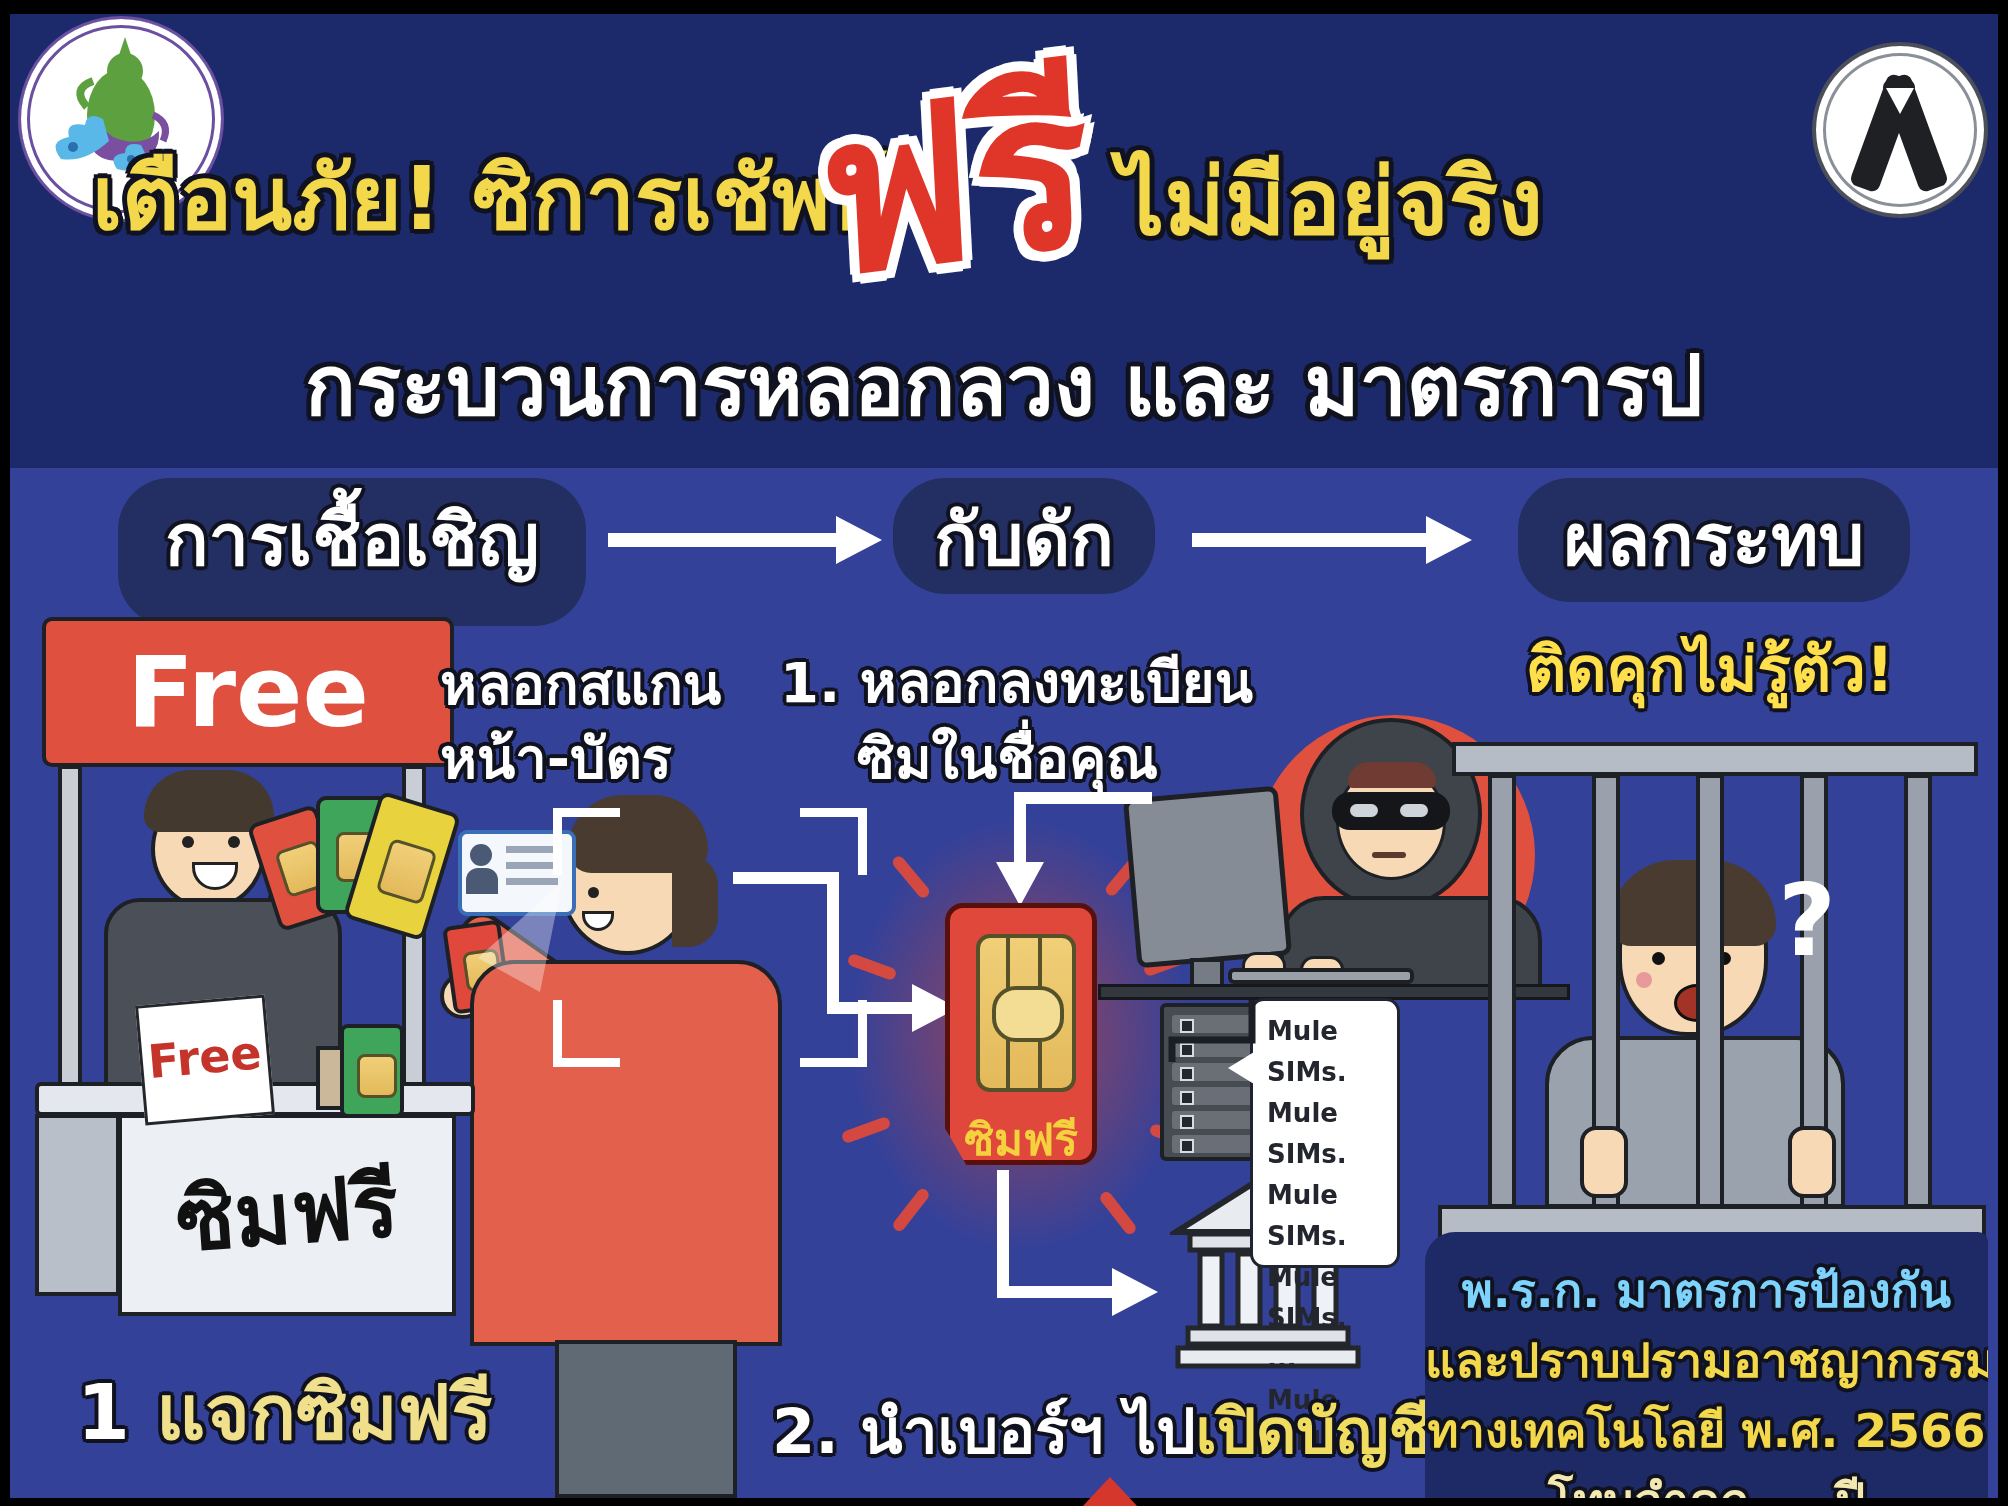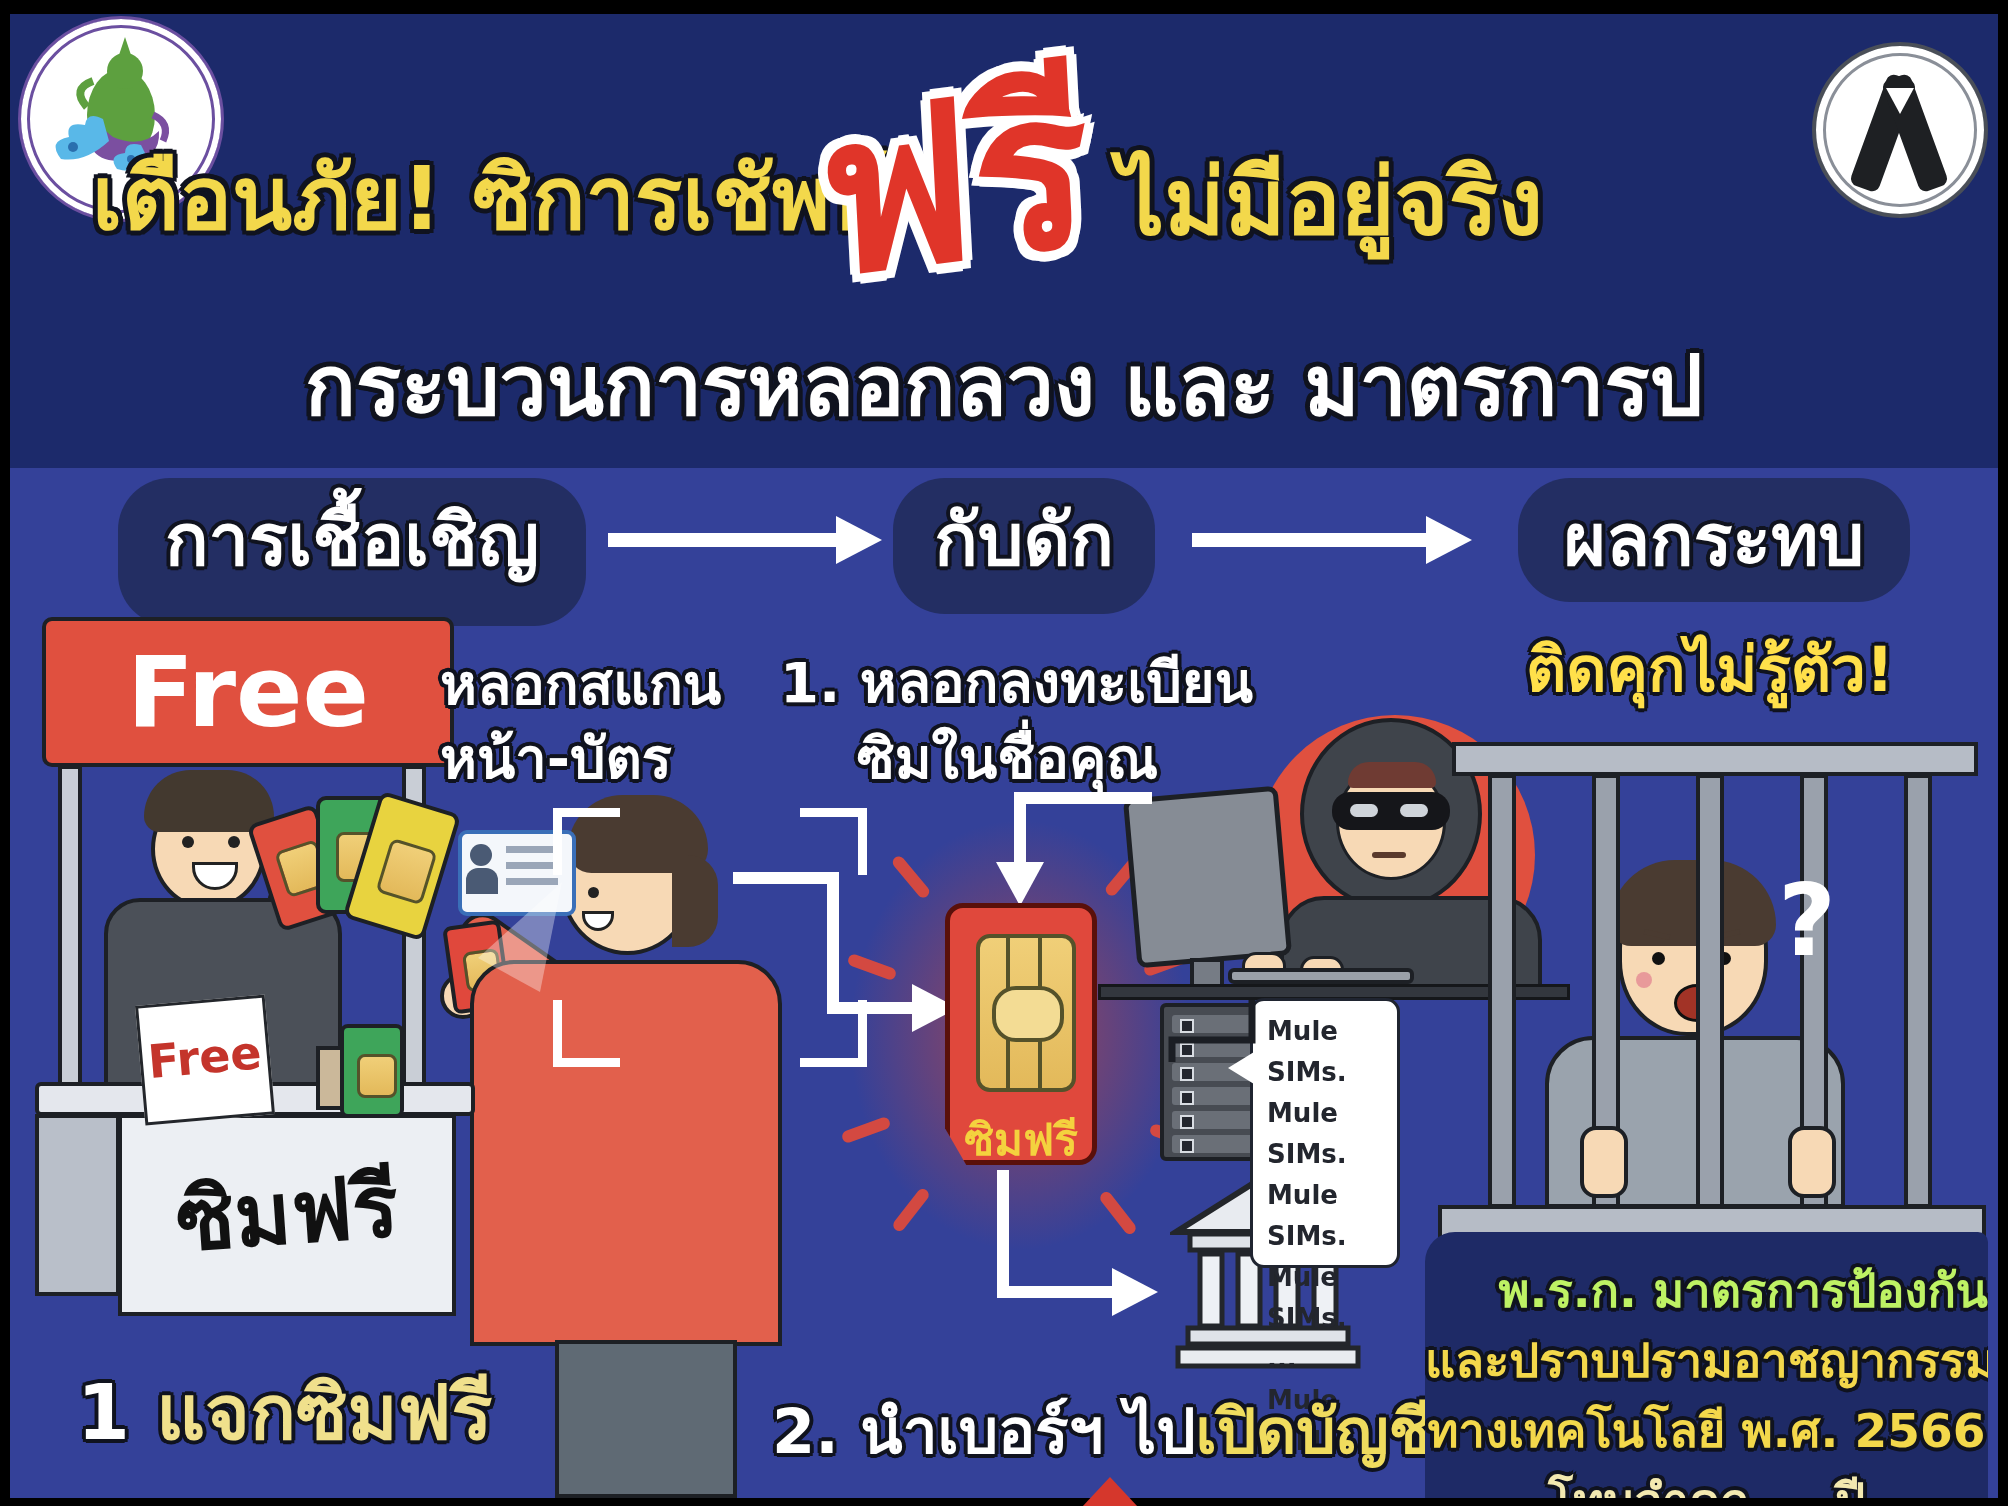--- a/index.html
+++ b/index.html
@@ -86,21 +86,21 @@
   </div>
 
   <div class="abs title1 yellow ob nowrap">เตือนภัย! ซิการเชัพท์</div>
   <div class="abs title-free nowrap">ฟรี</div>
   <div class="abs title2 yellow ob nowrap">ไม่มีอยู่จริง</div>
   <div class="abs subtitle white ob">กระบวนการหลอกลวง และ มาตรการป</div>
 
   <div class="abs pill" style="left:118px;top:478px;width:468px;height:148px;">
     <div class="t ob2">การเชื้อเชิญ</div>
   </div>
-  <div class="abs pill" style="left:893px;top:478px;width:262px;height:136px;">
+  <div class="abs pill" style="left:893px;top:478px;width:262px;height:116px;">
     <div class="t ob2">กับดัก</div>
   </div>
   <div class="abs pill" style="left:1518px;top:478px;width:392px;height:124px;">
     <div class="t ob2">ผลกระทบ</div>
   </div>
 
   <div class="abs ln" style="left:58px;top:765px;width:24px;height:330px;background:#c9ced6;z-index:1;"></div>
   <div class="abs ln" style="left:402px;top:765px;width:24px;height:330px;background:#c9ced6;z-index:1;"></div>
   <div class="abs ln" style="left:42px;top:617px;width:412px;height:150px;background:#e0503f;border-radius:10px;z-index:2;text-align:center;">
     <span class="white nowrap" style="font-size:98px;font-weight:800;line-height:142px;">Free</span>
@@ -296,21 +296,21 @@
   <div class="abs ln jail-bar" style="left:1800px;top:774px;width:28px;height:434px;z-index:3;"></div>
   <div class="abs ln jail-bar" style="left:1904px;top:774px;width:28px;height:434px;z-index:3;"></div>
 
   <div class="abs ln skin" style="left:1580px;top:1126px;width:48px;height:72px;border-radius:16px;z-index:4;"></div>
   <div class="abs ln skin" style="left:1788px;top:1126px;width:48px;height:72px;border-radius:16px;z-index:4;"></div>
   <div class="abs ln beam" style="left:1438px;top:1205px;width:548px;height:36px;z-index:4;"></div>
   <div class="abs white" style="left:1778px;top:862px;font-size:100px;font-weight:800;z-index:4;">?</div>
 
   <div class="abs law-box" style="z-index:6;">
     <div style="height:24px;"></div>
-    <div class="l ob2 nowrap" style="color:#bef264;text-align:right;">พ.ร.ก. มาตรการป้องกัน</div>
+    <div class="l ob2 nowrap" style="color:#7dd3fc;">พ.ร.ก. มาตรการป้องกัน</div>
     <div class="l ob2 nowrap" style="color:#f3d84b;">และปราบปรามอาชญากรรม</div>
     <div class="l ob2 nowrap" style="color:#f3d84b;">ทางเทคโนโลยี พ.ศ. 2566</div>
     <div style="height:32px;overflow:hidden;">
       <div class="l ob2 nowrap" style="color:#f3e9b0;">โทษจำคุก ... ปี</div>
     </div>
   </div>
 
   <svg class="abs" style="left:0;top:0;z-index:5;pointer-events:none;" width="2008" height="1506" viewBox="0 0 2008 1506">
 
     <g>

